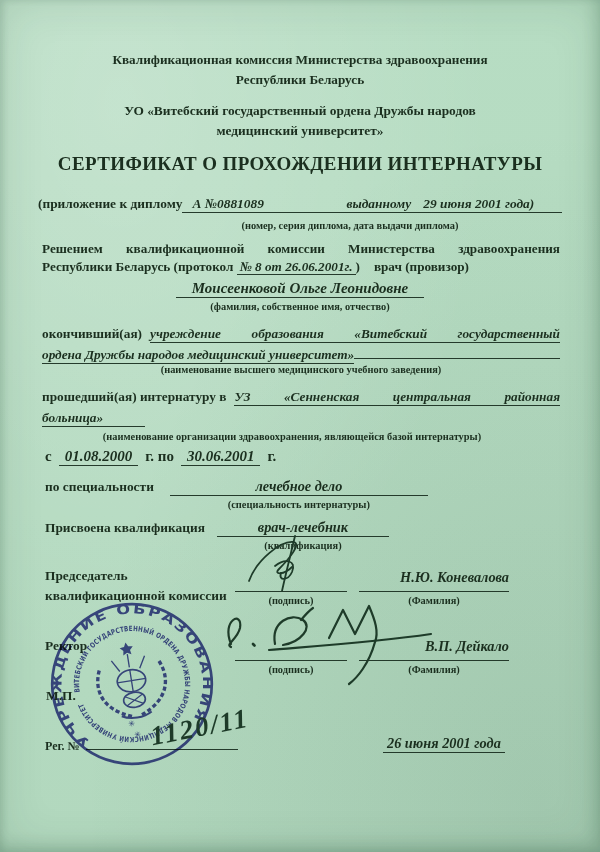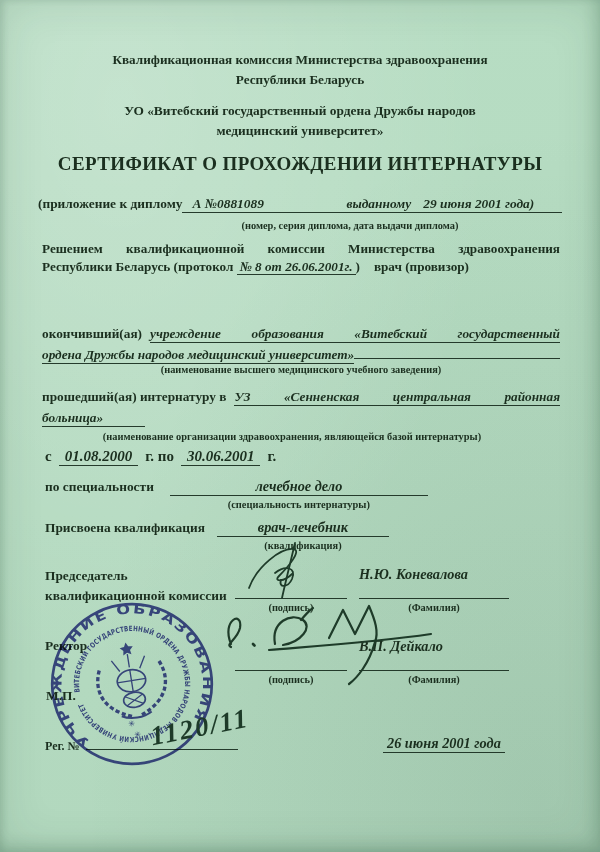--- a/index.html
+++ b/index.html
@@ -56,21 +56,21 @@
   #spec .linecol{width:258px;margin-left:16px;}
   #qual{top:519px;left:45px;font-size:13.4px;}
   #qual .linecol{width:172px;margin-left:12px;}
   .sigrow{left:45px;width:512px;display:flex;align-items:flex-end;}
   #chair{top:566px;}
   #chair .lblcol{width:190px;font-size:13.4px;line-height:1.5;align-self:flex-start;}
   .sigcol{width:112px;position:relative;}
   .sigline{height:14px;border-bottom:1.6px solid rgba(24,44,30,.92);position:relative;}
   .sigcol .cap,.namecol .cap{margin-top:3px;}
   .namecol{width:150px;margin-left:12px;}
-  .fillname{text-align:left;font-size:14.3px;font-style:italic;border-bottom:1.6px solid rgba(24,44,30,.92);padding-bottom:15px;}
+  .fillname{text-align:right;font-size:14.3px;font-style:italic;border-bottom:1.6px solid rgba(24,44,30,.92);padding-bottom:5px;}
   #chair svg.sig{position:absolute;left:2px;bottom:-4px;overflow:visible;}
   #rector{top:638px;position:absolute;}
   #rector .lblcol{width:190px;font-size:13.4px;align-self:flex-start;}
   #rector svg.sig{position:absolute;left:172px;top:-46px;overflow:visible;z-index:3;}
   .sigstroke{fill:none;stroke:#1e3b29;stroke-linecap:round;stroke-linejoin:round;}
   #mp{top:688px;left:46px;font-size:13.4px;}
   #reg{top:734px;left:45px;font-size:12px;}
   #reg .regline{display:inline-block;width:152px;border-bottom:1.6px solid rgba(24,44,30,.92);height:15px;margin-left:6px;}
   #reghand{top:712px;left:150px;font-size:27px;font-style:italic;color:#1d3a28;transform:rotate(-11deg);letter-spacing:2px;z-index:6;}
   #issuedate{top:735px;left:383px;font-size:14.3px;font-style:italic;padding:0 4px;}
@@ -103,20 +103,24 @@
   <div class="abs cap" id="diplcap">(номер, серия диплома, дата выдачи диплома)</div>
 
   <div class="abs" id="decision">
     <div class="jy">Решением квалификационной комиссии Министерства здравоохранения</div>
     <div class="l2">
       <span>Республики Беларусь (протокол</span>
       <span class="prot ul val">№ 8 от 26.06.2001г.</span><span>)</span><span class="gap">врач (провизор)</span>
     </div>
   </div>
 
+  <div class="abs ctr" id="nameblk">
+    <span class="nm ul val">Моисеенковой Ольге Леонидовне</span>
+    <div class="cap">(фамилия, собственное имя, отчество)</div>
+  </div>
 
   <div class="abs" id="edu">
     <div class="row">
       <span class="lab">окончивший(ая)</span>
       <span class="v1 ul val">учреждение образования «Витебский государственный</span>
     </div>
     <div class="row r2">
       <span class="v2 ul val">ордена Дружбы народов медицинский университет»</span>
       <span class="filler ul"></span>
     </div>

